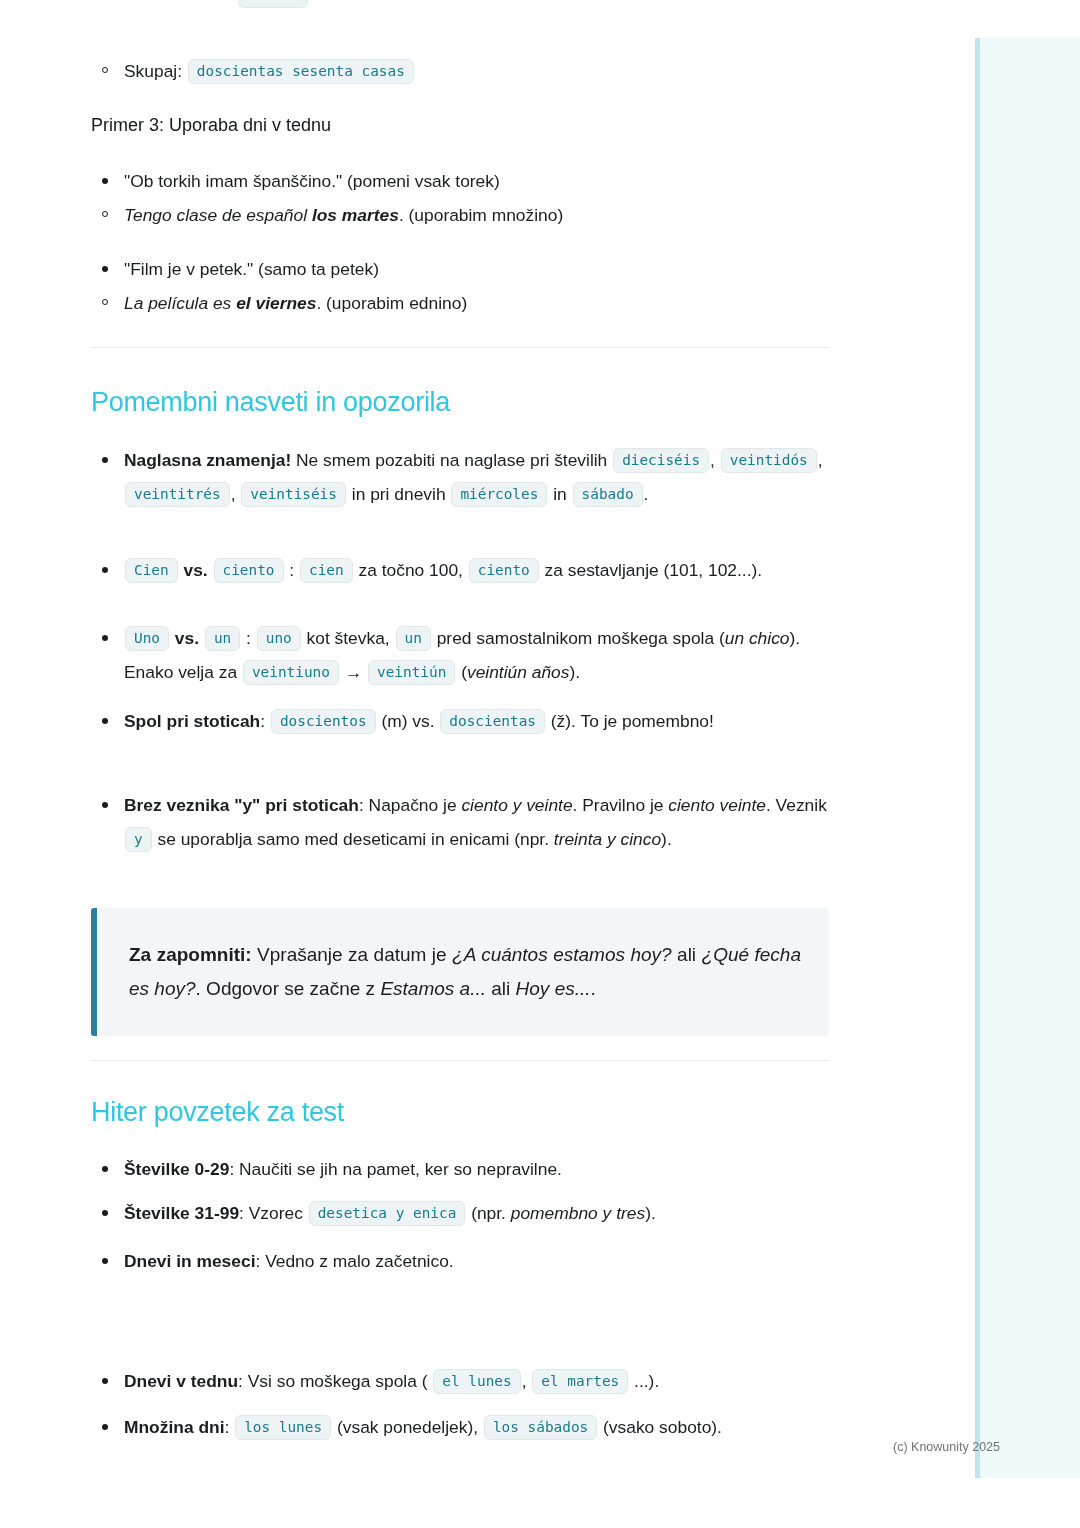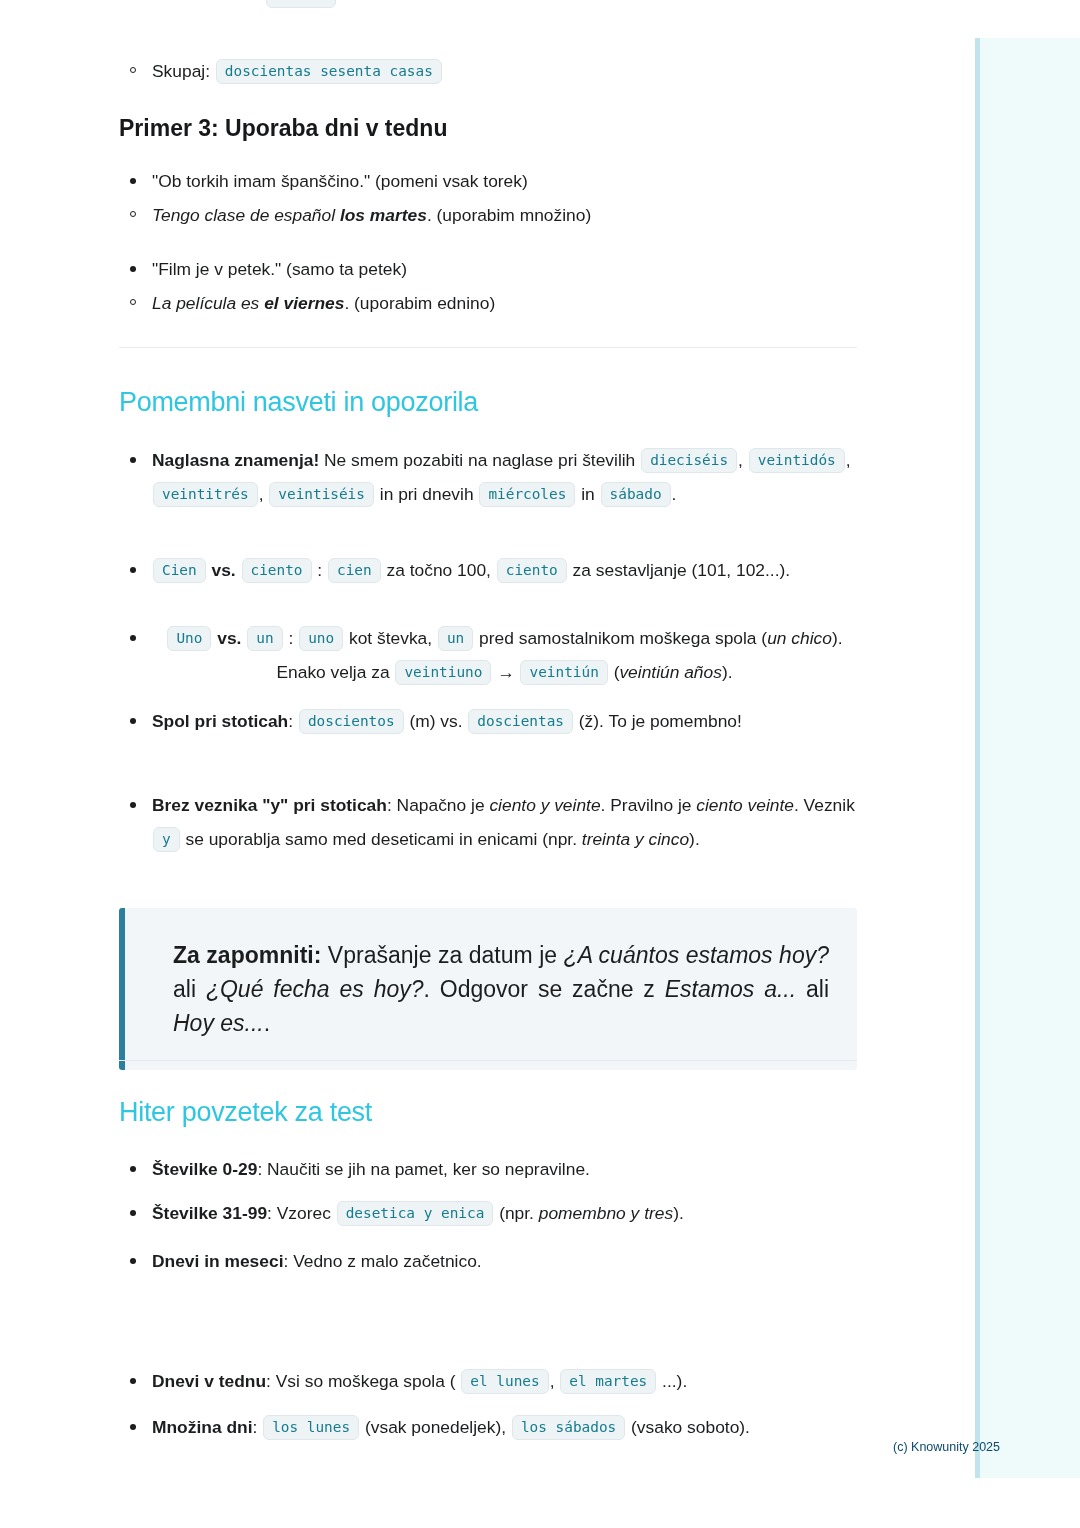--- a/index.html
+++ b/index.html
@@ -37,41 +37,40 @@
   }
 
   
   #page {
     position: absolute;
     top: 0;
     left: 0;
     width: 920px;
     height: 1358px;
     padding: 0;
-    margin-left: 28px;
   }
   .content {
     position: absolute;
     left: 91px;
     top: 0;
     width: 738px;
   }
 
   
   h2.section-title {
     font-size: 27px;
     font-weight: normal;
     color: #2fc6e0;
     margin: 0;
     letter-spacing: -0.3px;
     line-height: 1.2;
   }
   h3.sub-title {
-    font-size: 23px;
-    font-weight: bold;
+    font-size: 18px;
+    font-weight: normal;
     color: #16181a;
     margin: 0;
     line-height: 1.3;
   }
 
   hr.rule {
     border: none;
     border-top: 1.5px solid #e8eaec;
     margin: 0;
     width: 738px;
@@ -143,36 +142,36 @@
     display: inline-block;
     vertical-align: 1px;
     margin: 0 1px;
   }
 
   
   .callout {
     background: #f3f6f8;
     border-left: 6px solid #2a7f9e;
     border-radius: 3px;
-    padding: 30px 28px 30px 48px;
-    font-size: 23px;
+    padding: 30px 28px 30px 32px;
+    font-size: 19px;
     line-height: 34px;
     text-align: justify;
     color: #1b1d1f;
     box-sizing: border-box;
     width: 738px;
   }
 
   
   #watermark {
     position: absolute;
     left: 893px;
     top: 1440px;
     font-size: 12.5px;
-    color: #0c4a6e;
+    color: #737373;
     font-family: "Liberation Sans", sans-serif;
     white-space: nowrap;
   }
 
   
   #top-cut-chip {
     position: absolute;
     left: 238px;
     top: -22px;
     width: 70px;
@@ -245,21 +244,21 @@
       <li class="item"><b>Naglasna znamenja!</b><span> Ne smem pozabiti na naglase pri številih </span><code class="chip">dieciséis</code>, <code class="chip">veintidós</code>, <code class="chip">veintitrés</code>, <code class="chip">veintiséis</code><span> in pri dnevih </span><code class="chip">miércoles</code><span> in </span><code class="chip">sábado</code><span>.</span></li>
     </ul>
   </div>
 
   <div class="content" style="top: 553px;">
     <ul class="lv1">
       <li class="item"><code class="chip">Cien</code> <b>vs.</b> <code class="chip">ciento</code> <span>:</span> <code class="chip">cien</code><span> za točno 100, </span><code class="chip">ciento</code><span> za sestavljanje (101, 102...).</span></li>
     </ul>
   </div>
 
-  <div class="content" style="top: 621px; text-align: center;">
+  <div class="content" style="top: 621px;">
     <ul class="lv1">
       <li class="item"><code class="chip">Uno</code> <b>vs.</b> <code class="chip">un</code> <span>:</span> <code class="chip">uno</code><span> kot števka, </span><code class="chip">un</code><span> pred samostalnikom moškega spola (</span><i>un chico</i><span>). Enako velja za </span><code class="chip">veintiuno</code> <span>→</span> <code class="chip">veintiún</code><span> (</span><i>veintiún años</i><span>).</span></li>
     </ul>
   </div>
 
   <div class="content" style="top: 704px;">
     <ul class="lv1">
       <li class="item"><b>Spol pri stoticah</b><span>: </span><code class="chip">doscientos</code><span> (m) vs. </span><code class="chip">doscientas</code><span> (ž). To je pomembno!</span></li>
     </ul>
   </div>

